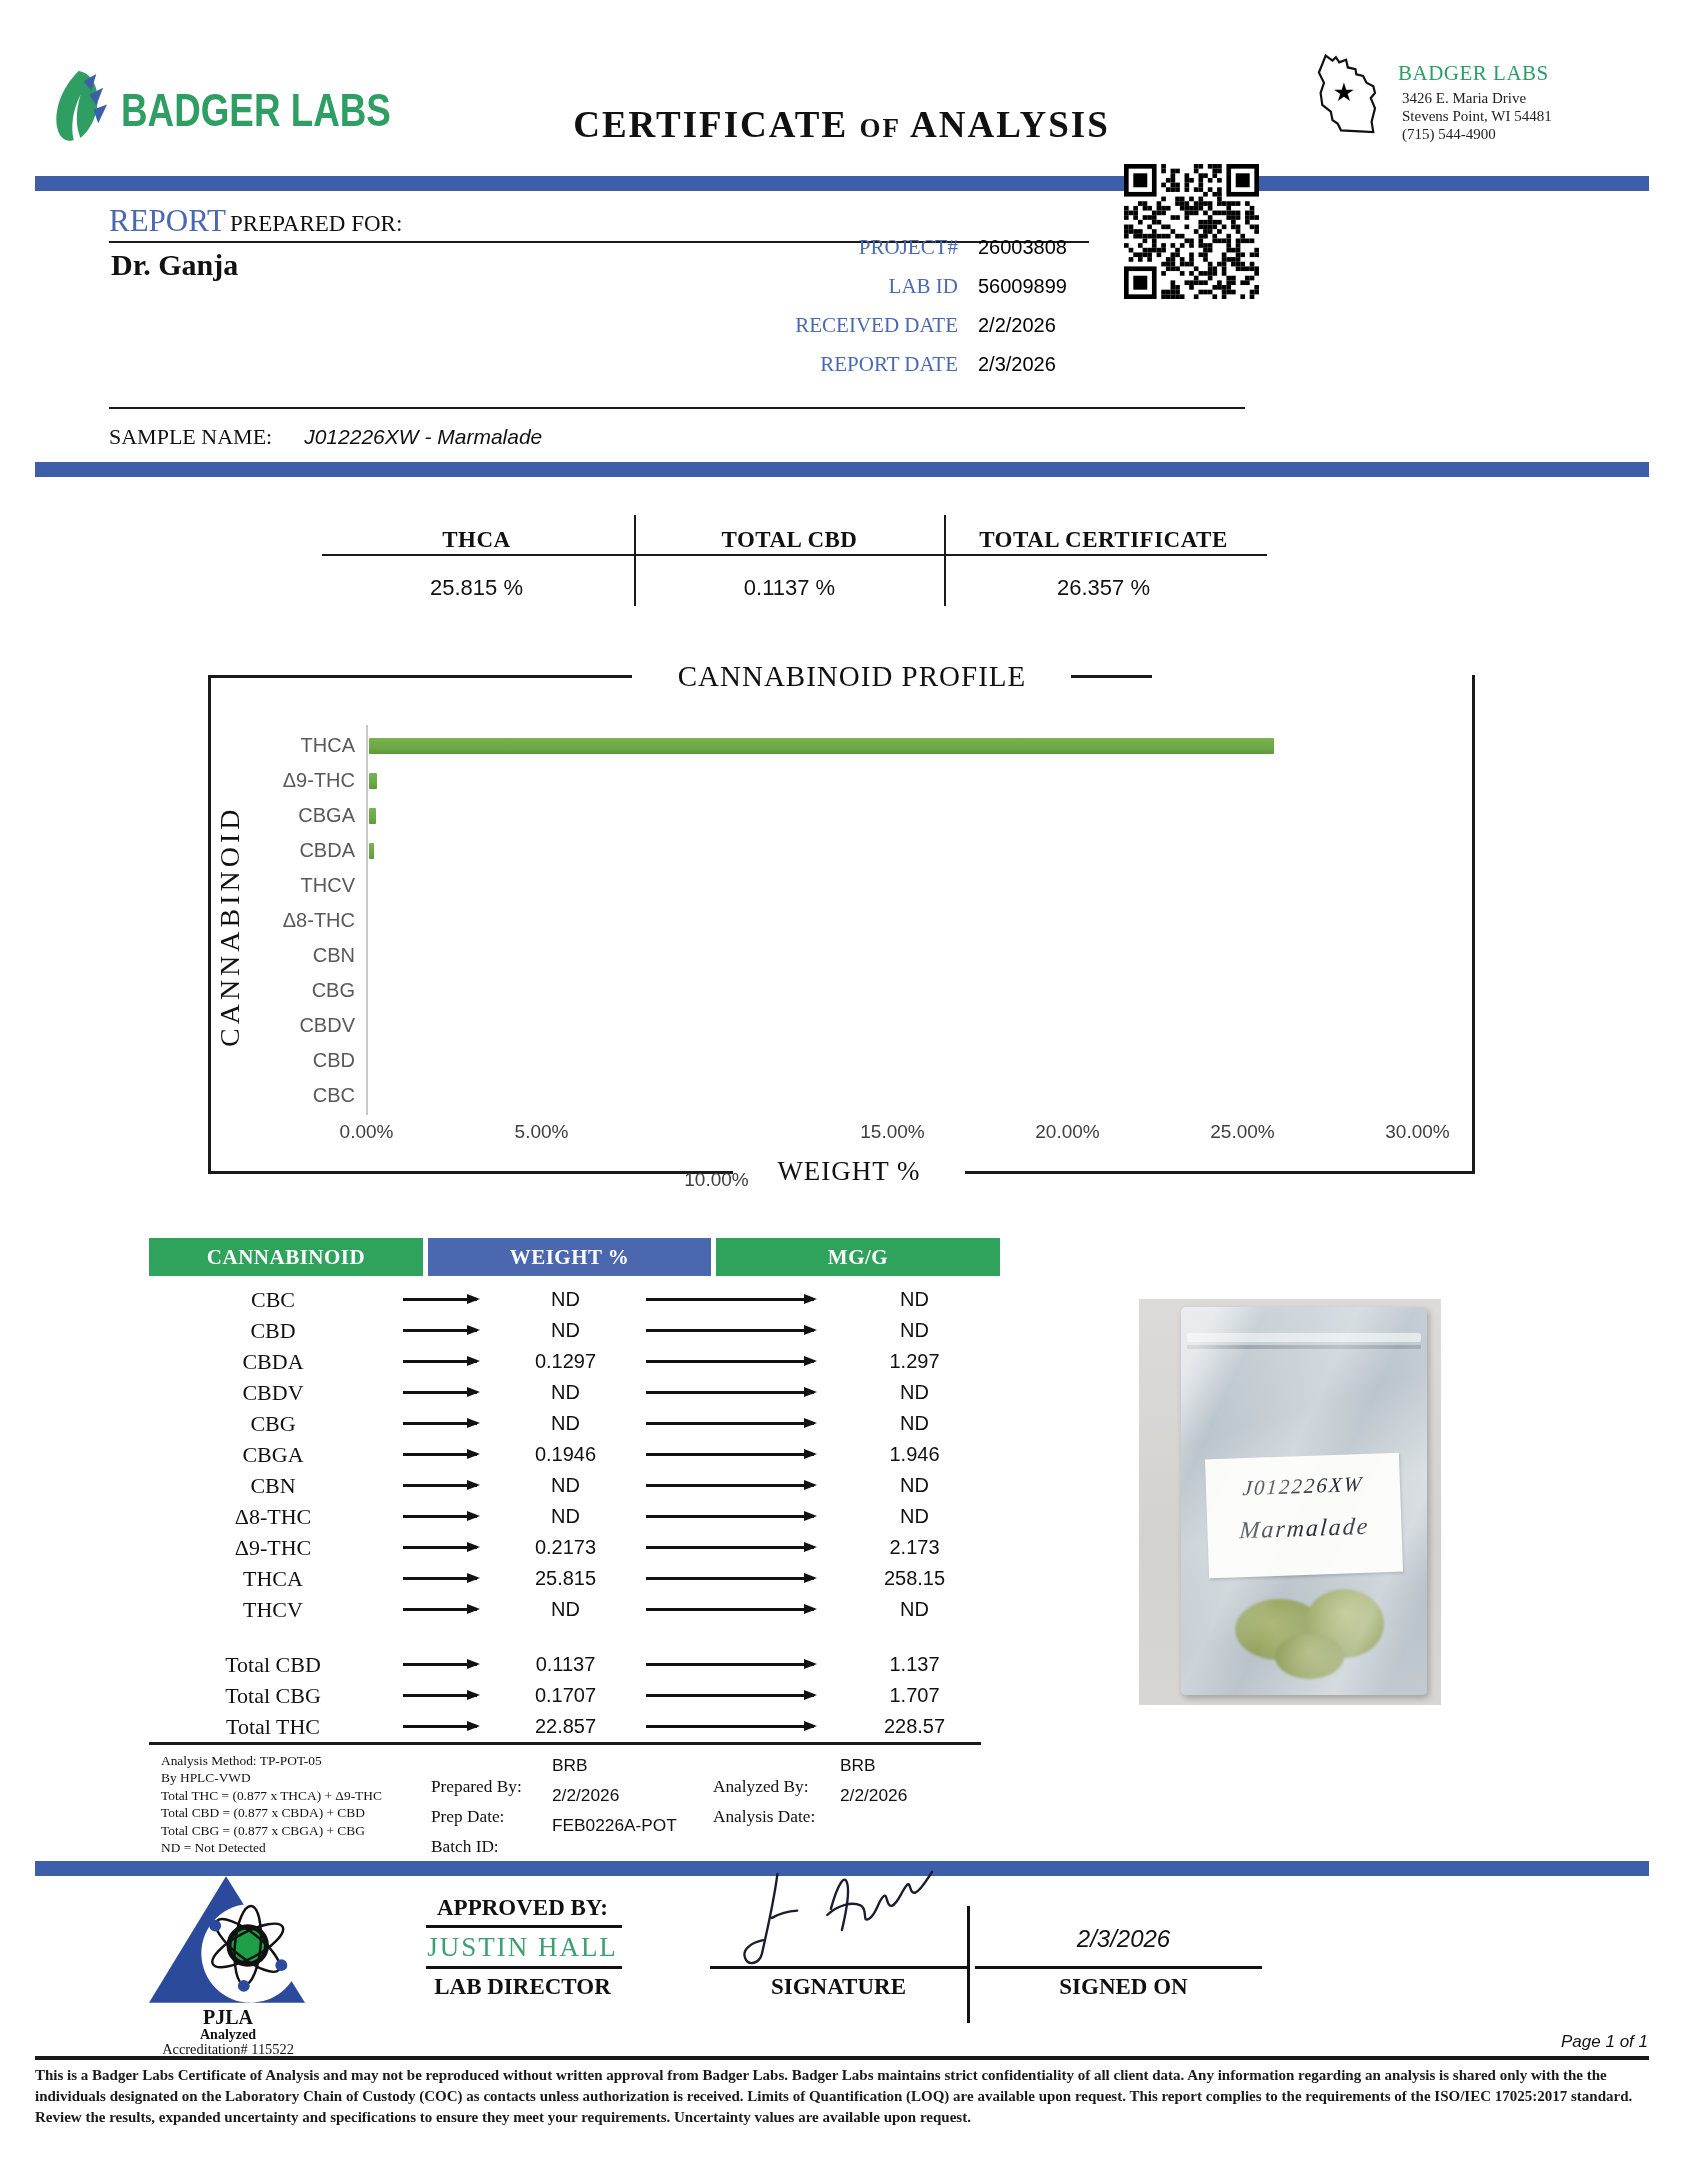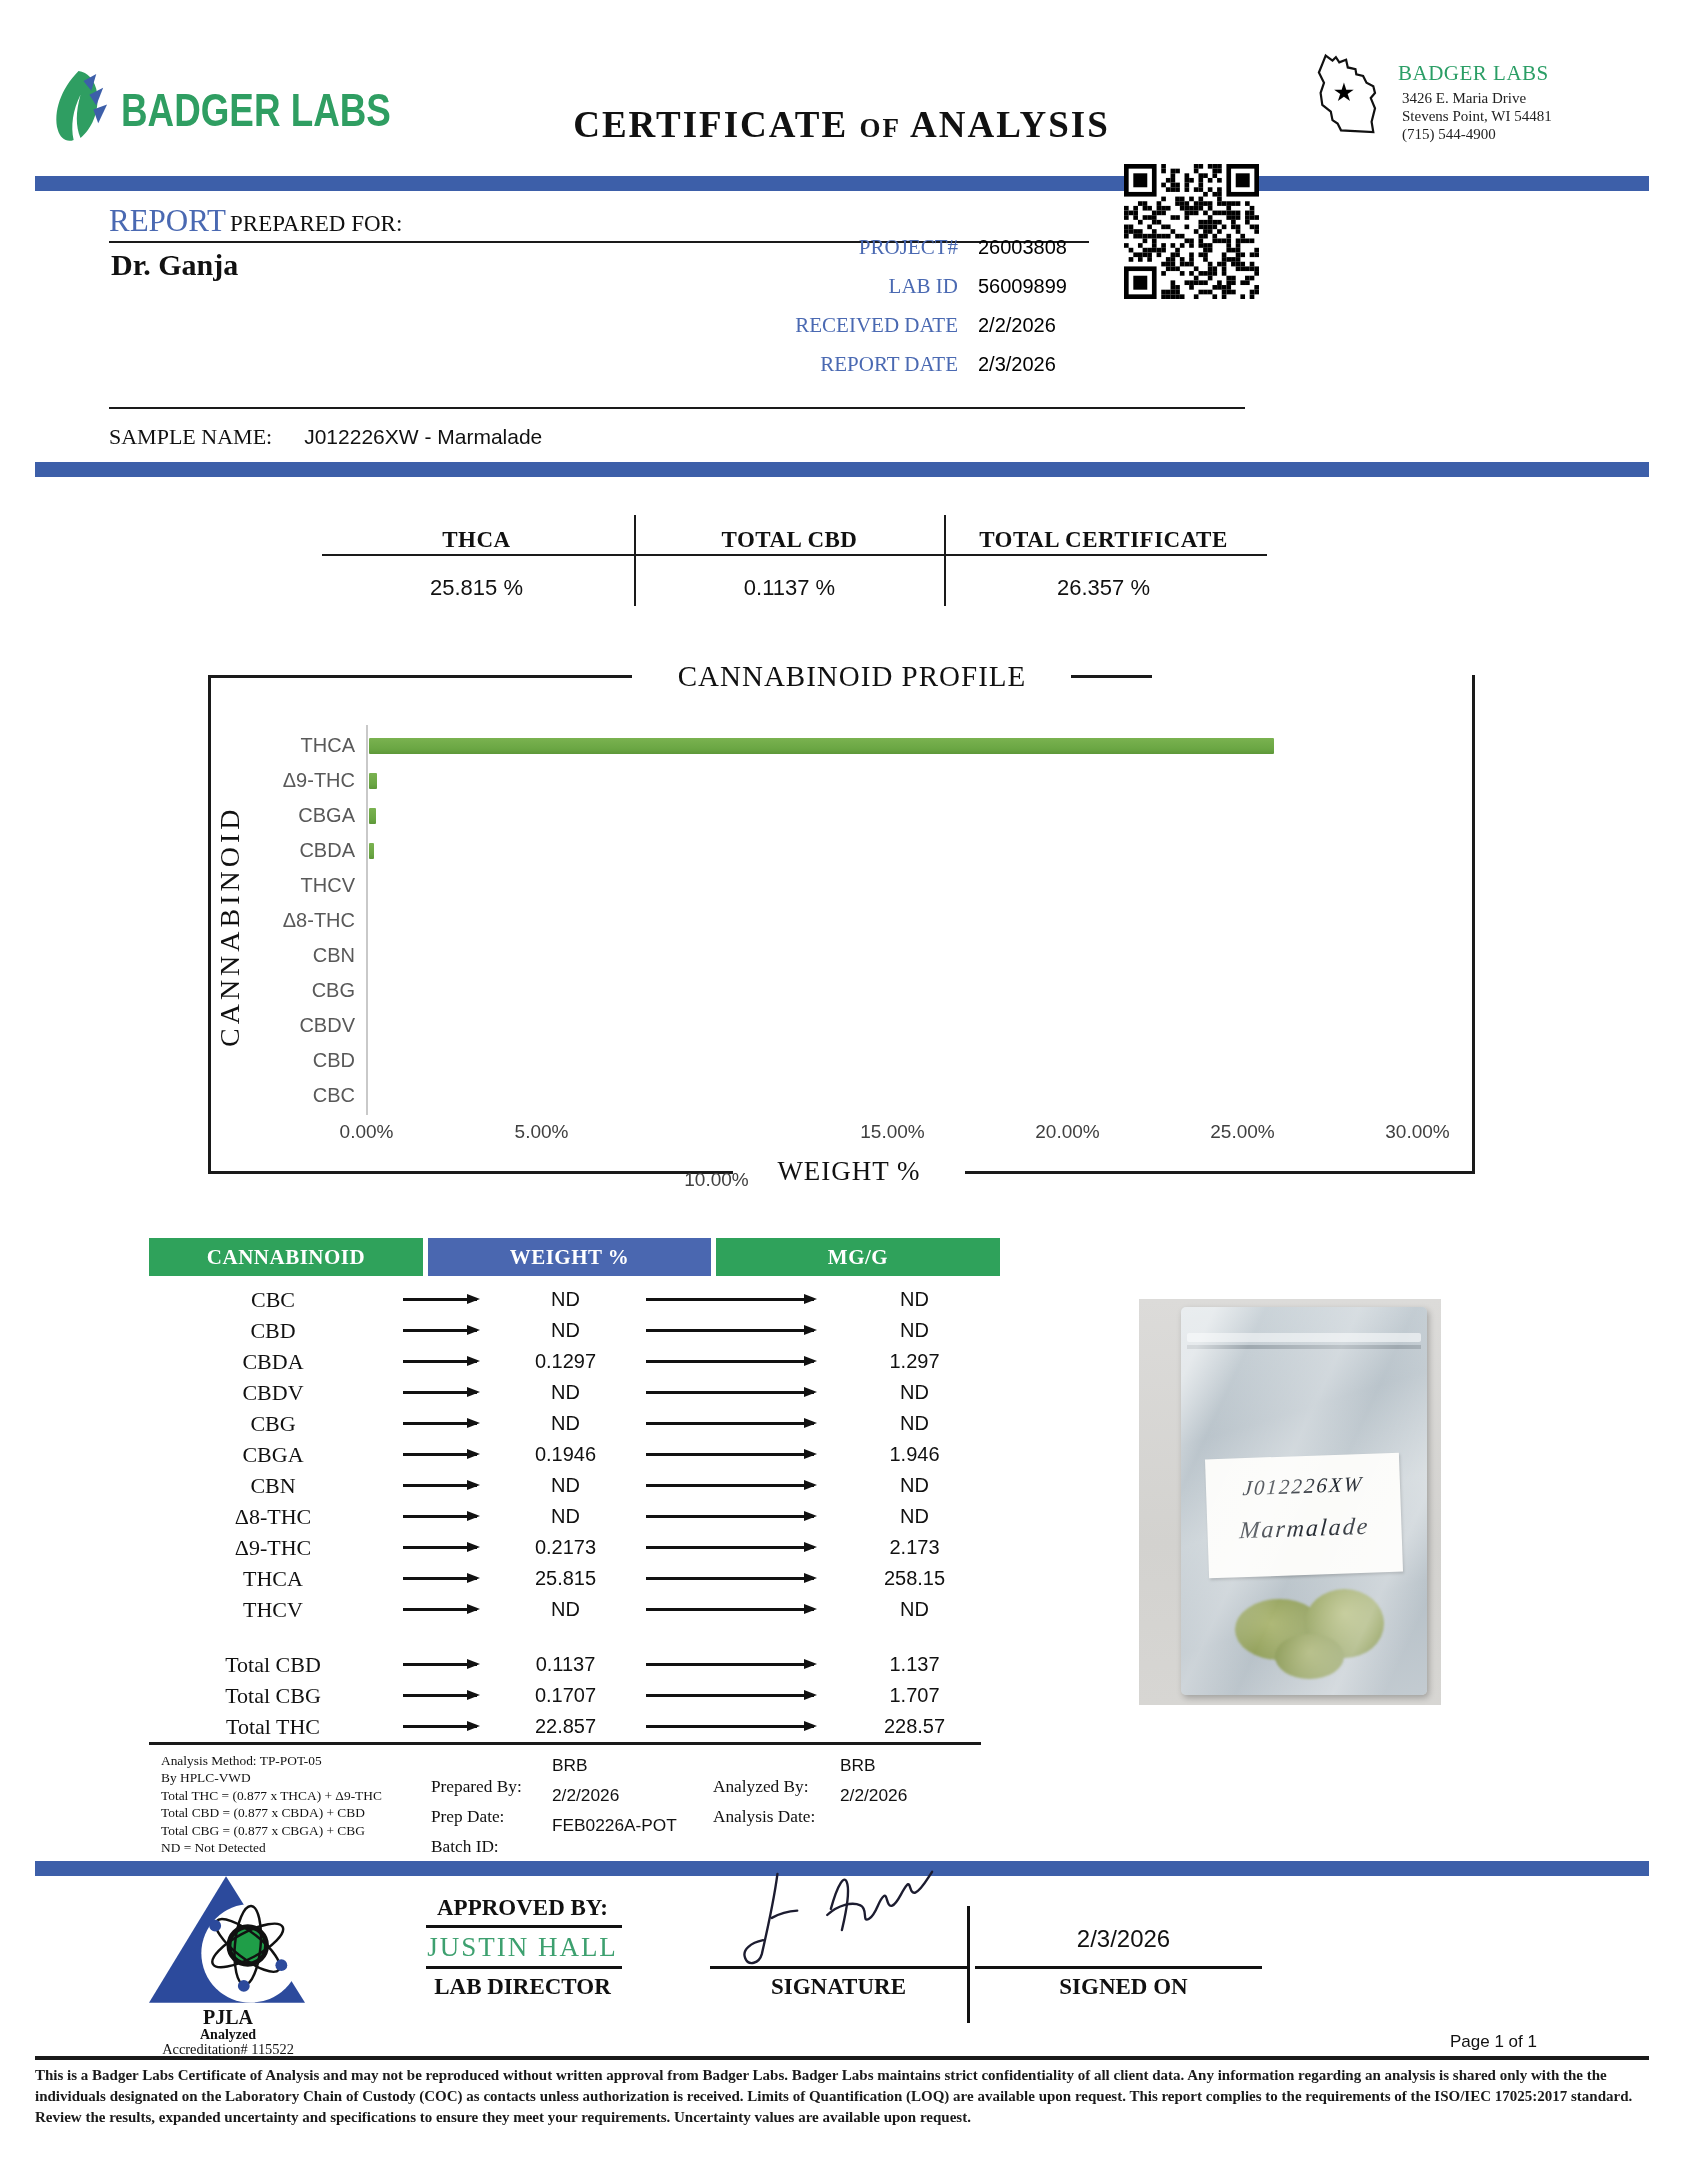--- a/index.html
+++ b/index.html
@@ -1,19 +1,19 @@
 <!DOCTYPE html>
 <html><head>
 <meta charset="utf-8">
 <style>
   html,body{margin:0;padding:0;background:#888;}
   .page{position:relative;width:1683px;height:2178px;background:#ffffff;margin:0 auto;
         font-family:"Liberation Serif", serif;color:#111;overflow:hidden;}
   .abs{position:absolute;}
-  .sans{font-family:"Liberation Sans", sans-serif;}
+  .sans{font-family:"Liberation Sans", sans-serif;font-style:italic;}
   .hbar{position:absolute;left:35px;width:1614px;height:15px;background:#3d5fa9;}
   .rule{position:absolute;background:#1a1a1a;}
   
   .brandword{font-family:"Liberation Sans", sans-serif;font-weight:bold;font-size:46px;color:#2f9e62;
              letter-spacing:0px;transform:scaleX(.8);transform-origin:left center;white-space:nowrap;}
   .doc-title{font-weight:bold;font-size:37px;letter-spacing:2px;white-space:nowrap;}
   .doc-title .of{font-size:27px;}
   .lab-name{color:#2b9e66;font-size:21px;letter-spacing:0.5px;}
   .addr{font-size:15px;line-height:18px;color:#222;}
   
@@ -735,19 +735,19 @@
   </svg>
   <div class="app-line" style="left:710px;top:1966px;width:257px"></div>
   <div class="abs footer-small" style="left:710px;top:1974px;width:257px;text-align:center">SIGNATURE</div>
 
   <div class="sig-divider"></div>
 
   <div class="abs sans" style="left:985px;top:1925px;width:277px;text-align:center;font-size:24px">2/3/2026</div>
   <div class="app-line" style="left:975px;top:1966px;width:287px"></div>
   <div class="abs footer-small" style="left:985px;top:1974px;width:277px;text-align:center">SIGNED ON</div>
 
-  <div class="abs sans" style="left:1450px;top:2032px;width:198px;text-align:left;font-size:17px">Page 1 of 1</div>
+  <div class="abs sans" style="left:1450px;top:2032px;width:198px;text-align:right;font-size:17px">Page 1 of 1</div>
   <div class="rule" style="left:35px;top:2056px;width:1614px;height:3.5px"></div>
 
   <div class="disclaimer">This is a Badger Labs Certificate of Analysis and may not be reproduced without written approval from Badger Labs. Badger Labs maintains strict confidentiality of all client data. Any information regarding an analysis is shared only with the the individuals designated on the Laboratory Chain of Custody (COC) as contacts unless authorization is received. Limits of Quantification (LOQ) are available upon request. This report complies to the requirements of the ISO/IEC 17025:2017 standard. Review the results, expanded uncertainty and specifications to ensure they meet your requirements. Uncertainty values are available upon request.</div>
 
 </div>
 
 
 </body></html>

